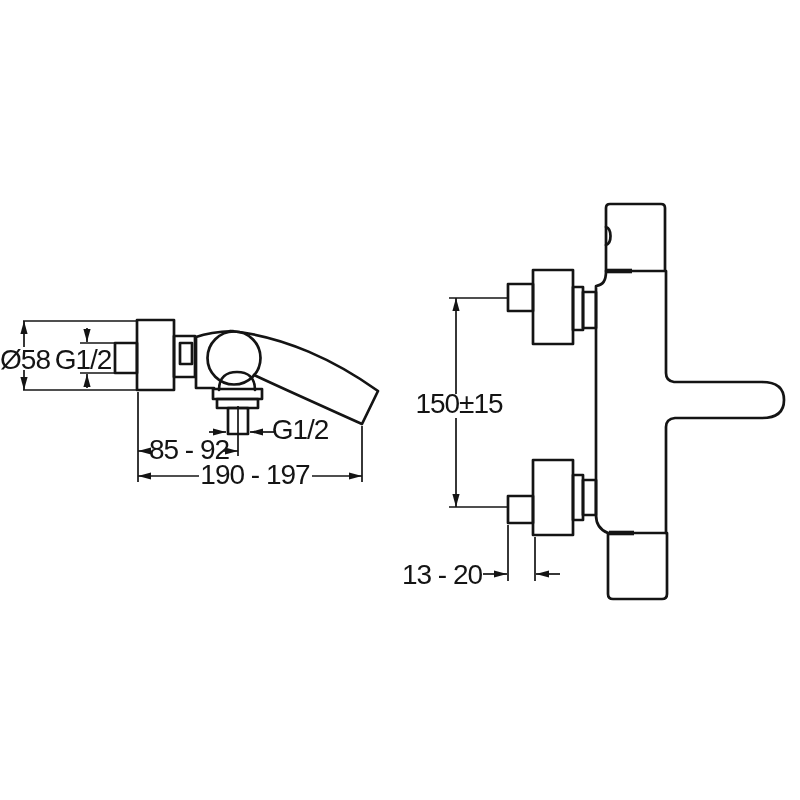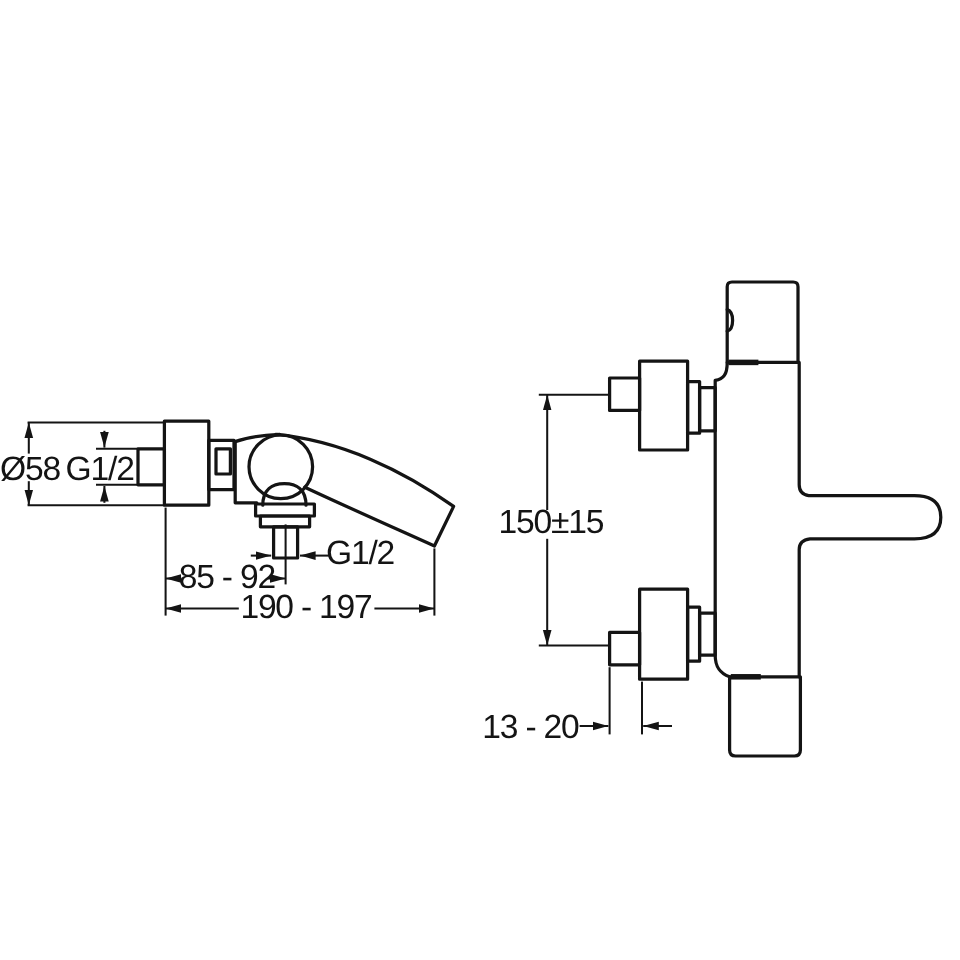--- a/index.html
+++ b/index.html
@@ -1,17 +1,17 @@
 <!DOCTYPE html>
 <html><head>
 <meta charset="utf-8">
 <style>
   html,body{margin:0;padding:0;background:#fff;}
   .stage{position:relative;width:800px;height:664px;background:#ffffff;overflow:hidden;
-         font-family:"Liberation Sans", sans-serif;margin-top:31px;}
+         font-family:"Liberation Sans", sans-serif;}
   svg{display:block;}
   .part path,.part rect,.part circle,.part line{
     fill:none;stroke:#141414;stroke-width:2.7;
     stroke-linecap:round;stroke-linejoin:round;
   }
   .part .seam{stroke-width:4.6;stroke-linecap:butt;}
   .dim line,.dim path{stroke:#141414;stroke-width:1.7;fill:none;stroke-linecap:butt;}
   .dim rect.bg{fill:#ffffff;stroke:none;}
   .dim text{
     font-family:"Liberation Sans", sans-serif;

